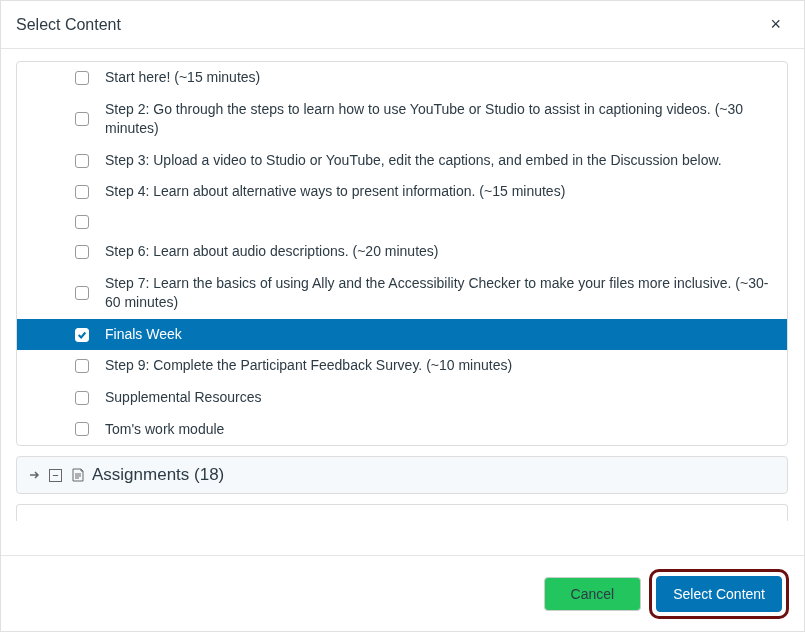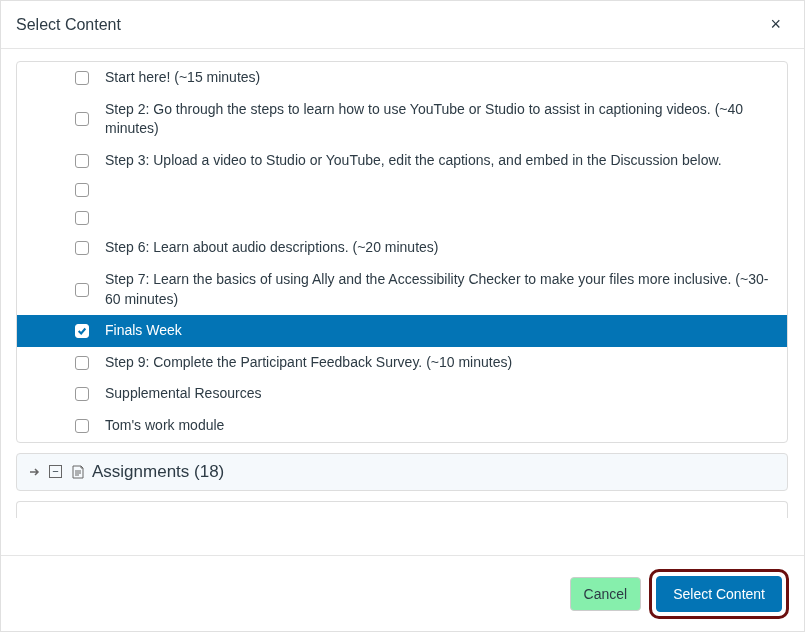--- a/index.html
+++ b/index.html
@@ -163,26 +163,26 @@
       height: 76px;
       border-top: 1px solid #e5e5e5;
       display: flex;
       justify-content: flex-end;
       align-items: center;
       padding: 0 15px;
       gap: 8px;
       background: #fff;
     }
     .btn {
-      padding: 8px 13px;
+      padding: 8px 26px;
       font-size: 14px;
       border-radius: 4px;
       cursor: pointer;
       border: 1px solid #ccc;
-      background: #86efac;
+      background: #22c55e;
       color: #2d3b45;
     }
     .btn-primary-wrap {
       border: 3px solid #6b0f0f;
       border-radius: 10px;
       padding: 4px;
     }
     .btn-primary {
       background: #0374b5;
       color: #fff;
@@ -202,28 +202,29 @@
 </div>
 
 <div class="modal-body">
   <div class="content-box" id="items-box">
       <div class="item-row">
         <span class="checkbox"></span>
         <span class="item-label">Start here! (~15 minutes)</span>
       </div>
       <div class="item-row">
         <span class="checkbox"></span>
-        <span class="item-label">Step 2: Go through the steps to learn how to use YouTube or Studio to assist in captioning videos. (~40 minutes)</span>
+        <span class="item-label">Step 2: Go through the steps to learn how to use YouTube or Studio to assist in captioning videos. (~30 minutes)</span>
       </div>
       <div class="item-row">
         <span class="checkbox"></span>
         <span class="item-label">Step 3: Upload a video to Studio or YouTube, edit the captions, and embed in the Discussion below.</span>
       </div>
       <div class="item-row">
         <span class="checkbox"></span>
+        <span class="item-label">Step 4: Learn about alternative ways to present information. (~15 minutes)</span>
       </div>
       <div class="item-row">
         <span class="checkbox"></span>
       </div>
       <div class="item-row">
         <span class="checkbox"></span>
         <span class="item-label">Step 6: Learn about audio descriptions. (~20 minutes)</span>
       </div>
       <div class="item-row">
         <span class="checkbox"></span>

